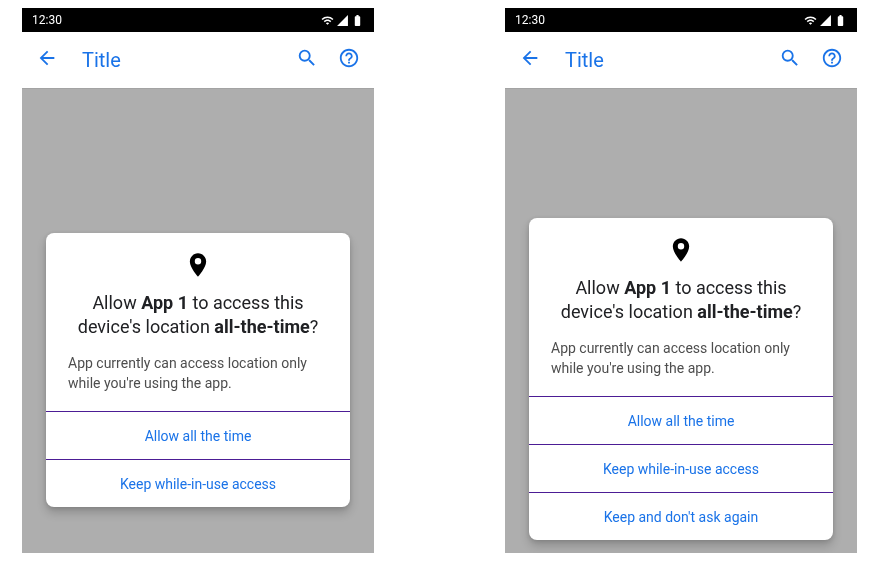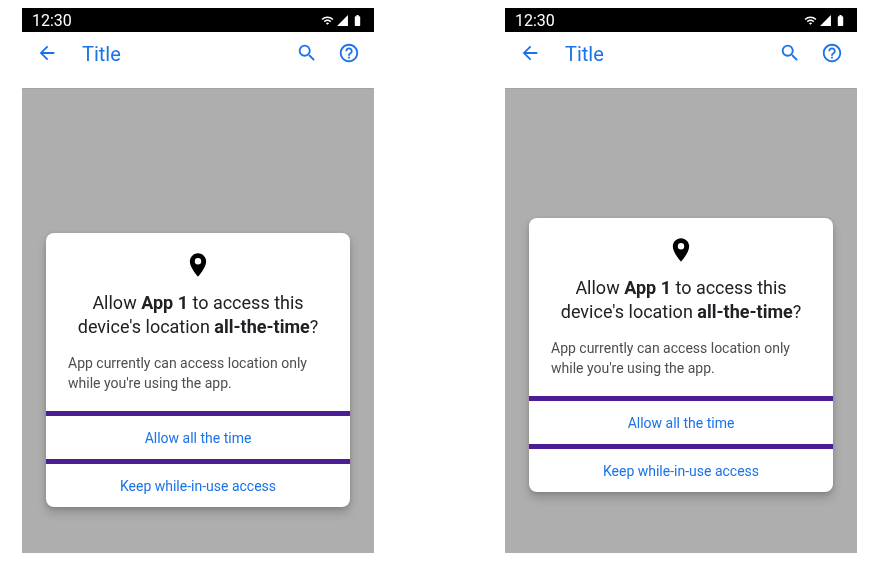--- a/index.html
+++ b/index.html
@@ -21,29 +21,30 @@
   .phone.right { left: 505px; top: 8px; }
 
   .status-bar {
     height: 24px;
     background: #000000;
     color: #ffffff;
     display: flex;
     align-items: center;
     justify-content: space-between;
     padding: 0 10px;
-    font-size: 16px;
+    font-size: 12px;
   }
   .status-icons { display: flex; align-items: center; gap: 2px; }
   .status-icons svg { width: 13px; height: 13px; fill: #ffffff; }
 
   .app-bar {
     height: 56px;
     background: #ffffff;
     display: flex;
+    align-items: center;
     padding: 10px 14px;
     color: #1a73e8;
     box-shadow: 0 1px 0 rgba(0,0,0,0.06);
   }
   .app-bar .back svg { width: 22px; height: 22px; fill: #1a73e8; }
   .app-bar .title {
     flex: 1;
     font-size: 20px;
     padding-left: 24px;
     color: #1a73e8;
@@ -77,21 +78,21 @@
   .dialog-title .bold { font-weight: 700; }
 
   .dialog-body {
     font-size: 14px;
     color: #4e4e4e;
     padding: 0 13px 18px 22px;
     line-height: 20px;
   }
 
   .dialog-option {
-    border-top: 5px solid #4c1d95;
+    border-top: 1px solid #4c1d95;
     height: 48px;
     display: flex;
     align-items: center;
     justify-content: center;
     font-size: 14px;
     color: #1a73e8;
     cursor: pointer;
   }
 </style>
 </head>
@@ -185,14 +186,15 @@
       <svg viewBox="0 0 24 24">
           <path d="M12 2C8.13 2 5 5.13 5 9c0 5.25 7 13 7 13s7-7.75 7-13c0-3.87-3.13-7-7-7zm0 9.5A2.5 2.5 0 1112 6a2.5 2.5 0 010 5.5z"></path>
         </svg>
     </div>
     <div class="dialog-title">
       <span>Allow </span><span class="bold">App 1</span><span> to access this device's location </span><span class="bold">all-the-time</span><span>?</span>
     </div>
     <div class="dialog-body">App currently can access location only while you're using the app.</div>
     <div class="dialog-option">Allow all the time</div>
     <div class="dialog-option">Keep while-in-use access</div>
+    <div class="dialog-option">Keep and don't ask again</div>
   </div>
 </div>
 
 </body></html>

